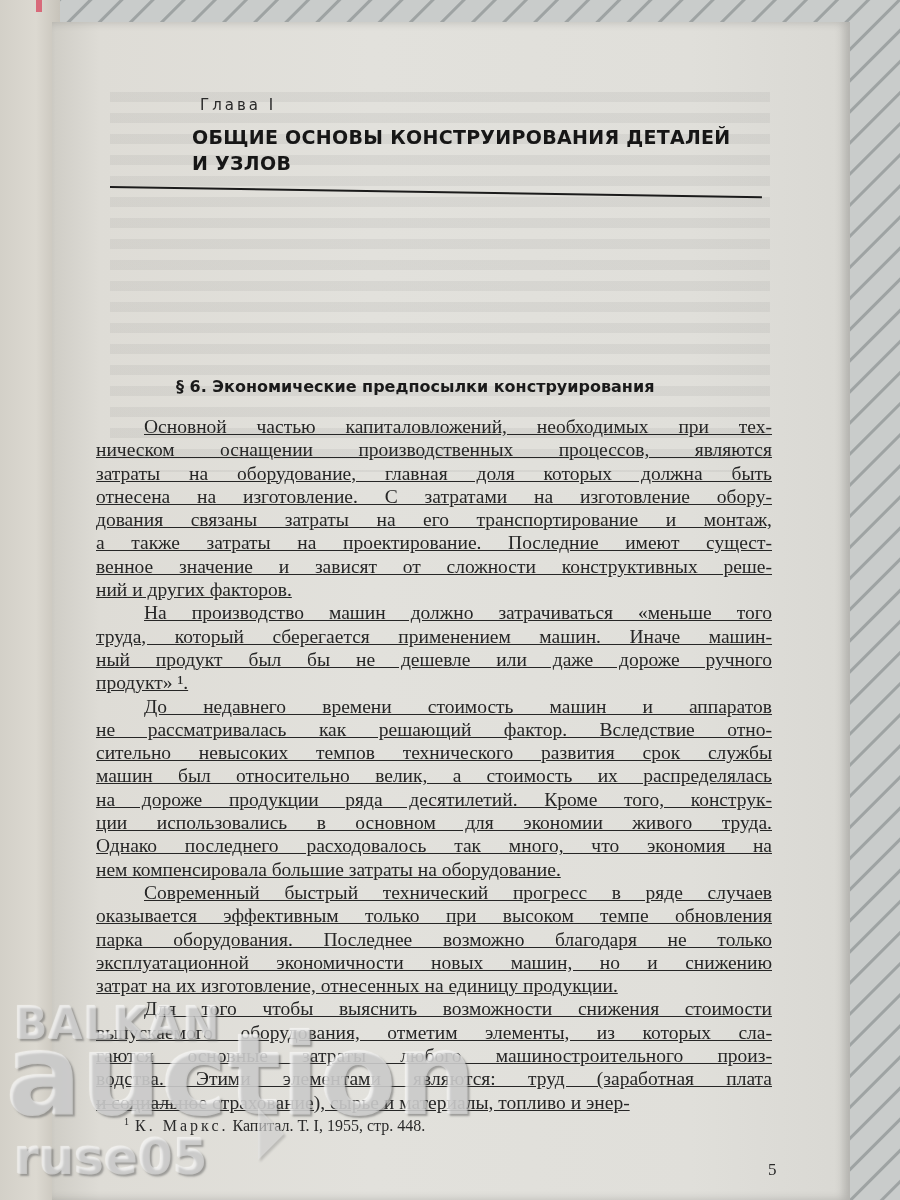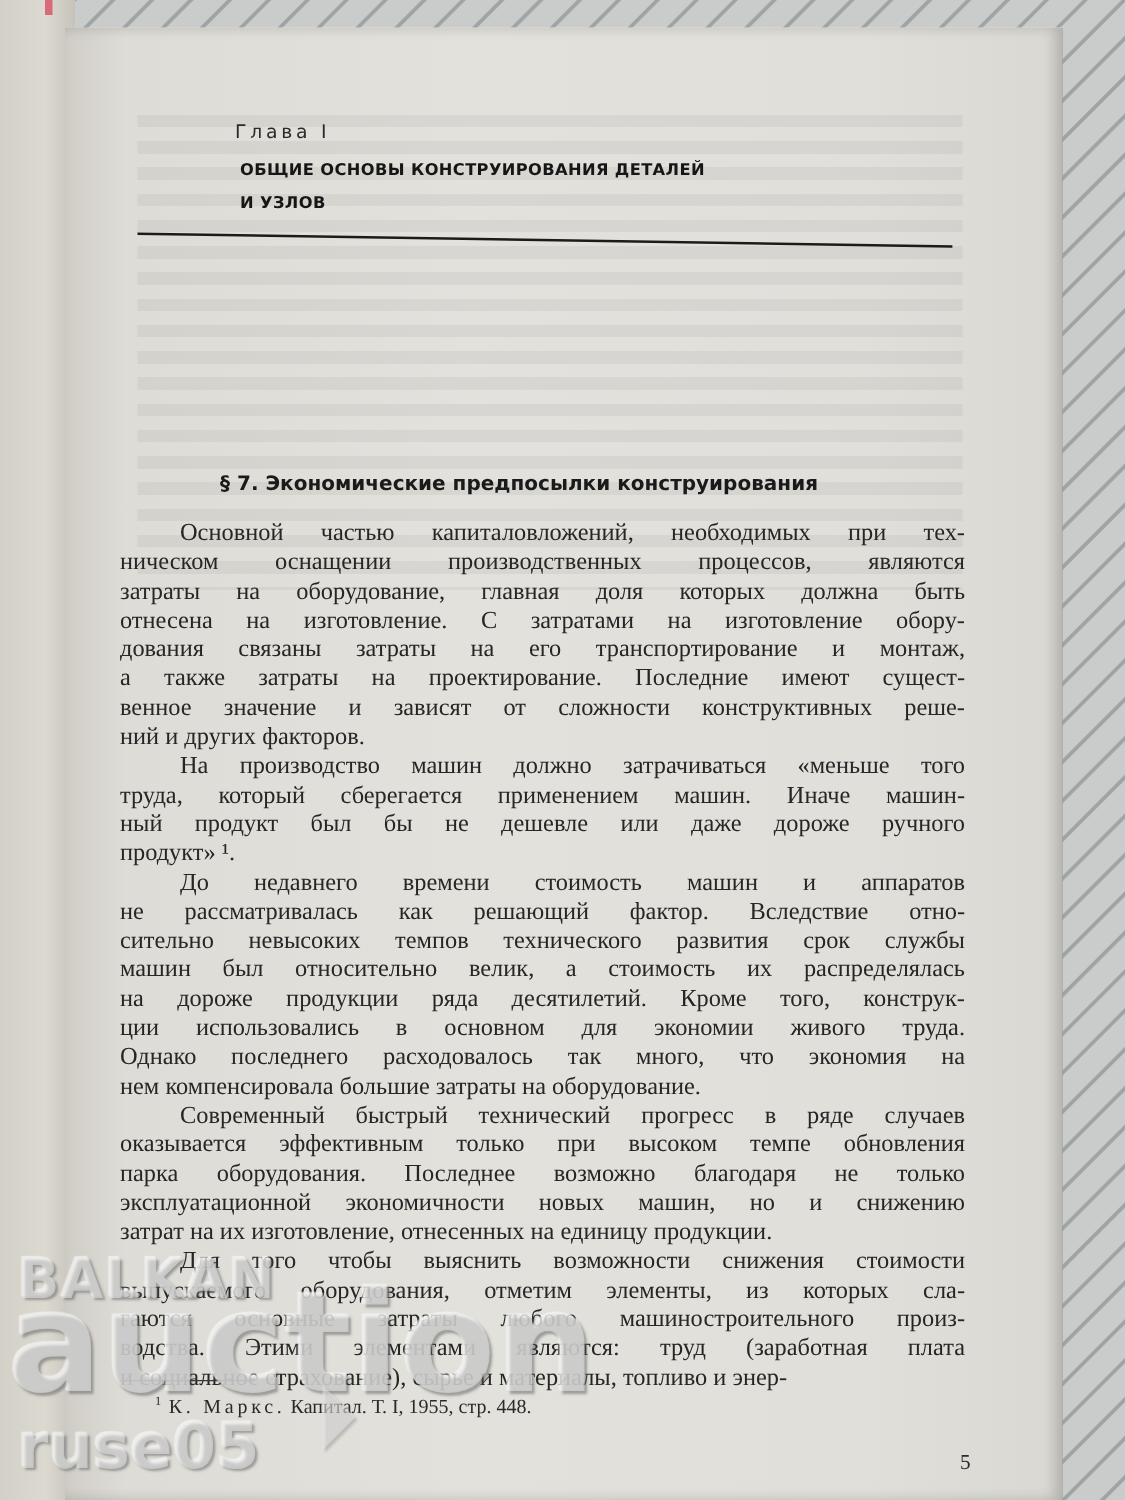--- a/index.html
+++ b/index.html
@@ -19,41 +19,41 @@
   .page {
     position:absolute; left:52px; top:22px; width:798px; height:1178px;
     background: linear-gradient(90deg, #cfcdc6 0%, #dedcd6 6%, #e2e1dc 40%, #e0dfda 80%, #d9d8d3 100%);
     box-shadow: -6px 0 10px rgba(0,0,0,0.18) inset;
   }
   .ghost {
     position:absolute; left:110px; top:92px; width:660px; height:380px;
     background: repeating-linear-gradient(180deg, rgba(120,120,120,0.10) 0px, rgba(120,120,120,0.10) 10px, transparent 10px, transparent 21px);
   }
   .chapter-label {
-    position:absolute; left:188px; top:96px;
+    position:absolute; left:200px; top:96px;
     font-family: "DejaVu Sans", sans-serif; font-size:15px; letter-spacing:3px; color:#2a2a2a;
   }
   .chapter-title {
     position:absolute; left:192px; top:124px; width:560px;
-    font-family: "DejaVu Sans", sans-serif; font-weight:bold; font-size:13px; line-height:26px;
+    font-family: "DejaVu Sans", sans-serif; font-weight:bold; font-size:19px; line-height:26px;
     color:#161616; letter-spacing:0.3px;
   }
   .rule {
     position:absolute; left:110px; top:186px; width:652px; height:2px;
     background:#1b1b1b; transform: rotate(0.9deg); transform-origin:left center;
   }
   .section-title {
     position:absolute; left:176px; top:377px;
     font-family: "DejaVu Sans", sans-serif; font-weight:bold; font-size:16px; color:#1a1a1a;
   }
   .body-text {
     position:absolute; left:96px; top:415px; width:676px;
     font-size:19.5px; line-height:23.3px; color:#262626;
   }
-  .body-text p { margin:0; text-align:justify; text-align-last:justify; }
+  .body-text p { margin:0; text-align:justify; text-align-last:justify;text-decoration:underline; }
   .body-text p .line { display:block; text-align:justify; text-align-last:justify; }
   .body-text p .line.first { text-indent:48px; }
   .body-text p .line.last { text-align-last:left; }
   .footnote-rule {
     position:absolute; left:96px; top:1104px; width:108px; height:1px; background:#3a3a3a;
   }
   .footnote {
     position:absolute; left:124px; top:1116px; font-size:16px; color:#2a2a2a;text-align:right;
   }
   .footnote sup { font-size:10px; margin-right:6px; }
@@ -85,21 +85,21 @@
 <div class="page"></div>
 <div class="ghost"></div>
 
 <div class="chapter-label">Глава I</div>
 <div class="chapter-title">
   <div>ОБЩИЕ ОСНОВЫ КОНСТРУИРОВАНИЯ ДЕТАЛЕЙ</div>
   <div>И УЗЛОВ</div>
 </div>
 <div class="rule"></div>
 
-<div class="section-title">§ 7. Экономические предпосылки конструирования</div>
+<div class="section-title">§ 6. Экономические предпосылки конструирования</div>
 
 <div class="body-text" id="body">
     <p>
       <span class="line first">Основной частью капиталовложений, необходимых при тех-</span>
       <span class="line">ническом оснащении производственных процессов, являются</span>
       <span class="line">затраты на оборудование, главная доля которых должна быть</span>
       <span class="line">отнесена на изготовление. С затратами на изготовление обору-</span>
       <span class="line">дования связаны затраты на его транспортирование и монтаж,</span>
       <span class="line">а также затраты на проектирование. Последние имеют сущест-</span>
       <span class="line">венное значение и зависят от сложности конструктивных реше-</span>

